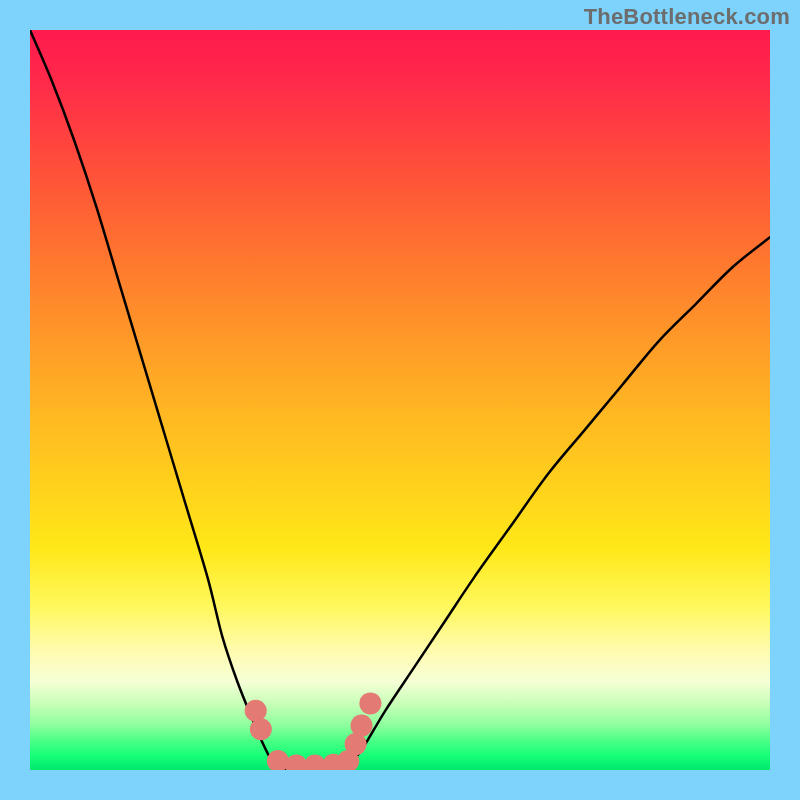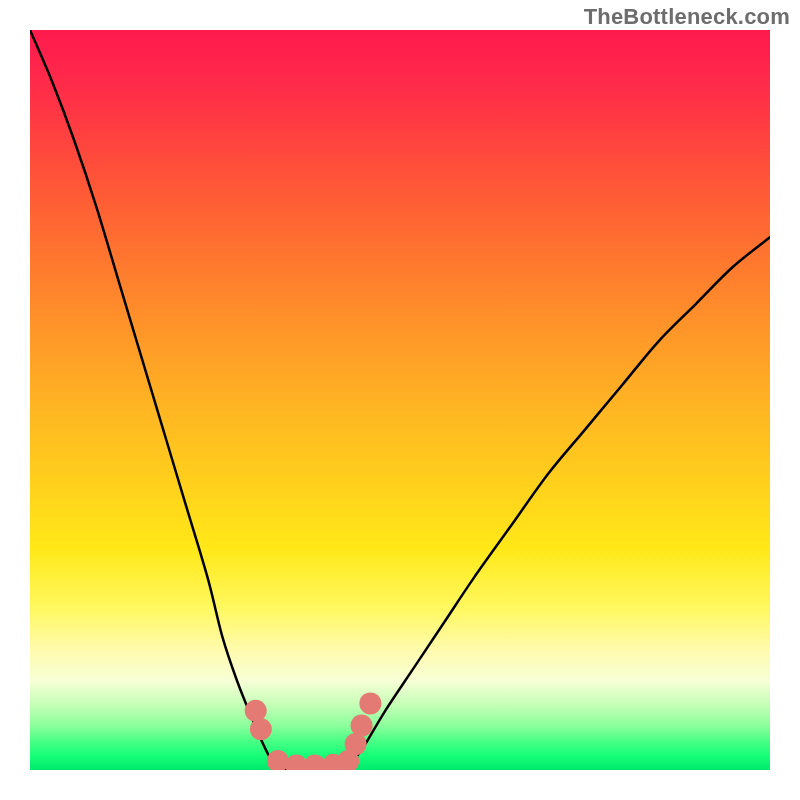--- a/index.html
+++ b/index.html
@@ -9,21 +9,21 @@
     height: 800px;
     background: #000;
     overflow: hidden;
   }
   .frame {
     position: absolute;
     left: 0;
     top: 0;
     width: 800px;
     height: 800px;
-    background: #ffffff;
+    background: #7dd3fc;
   }
   .plot-area {
     position: absolute;
     left: 30px;
     top: 30px;
     width: 740px;
     height: 740px;
     background: linear-gradient(to bottom,
       #ff1a4d 0%,
       #ff2a4a 7%,

